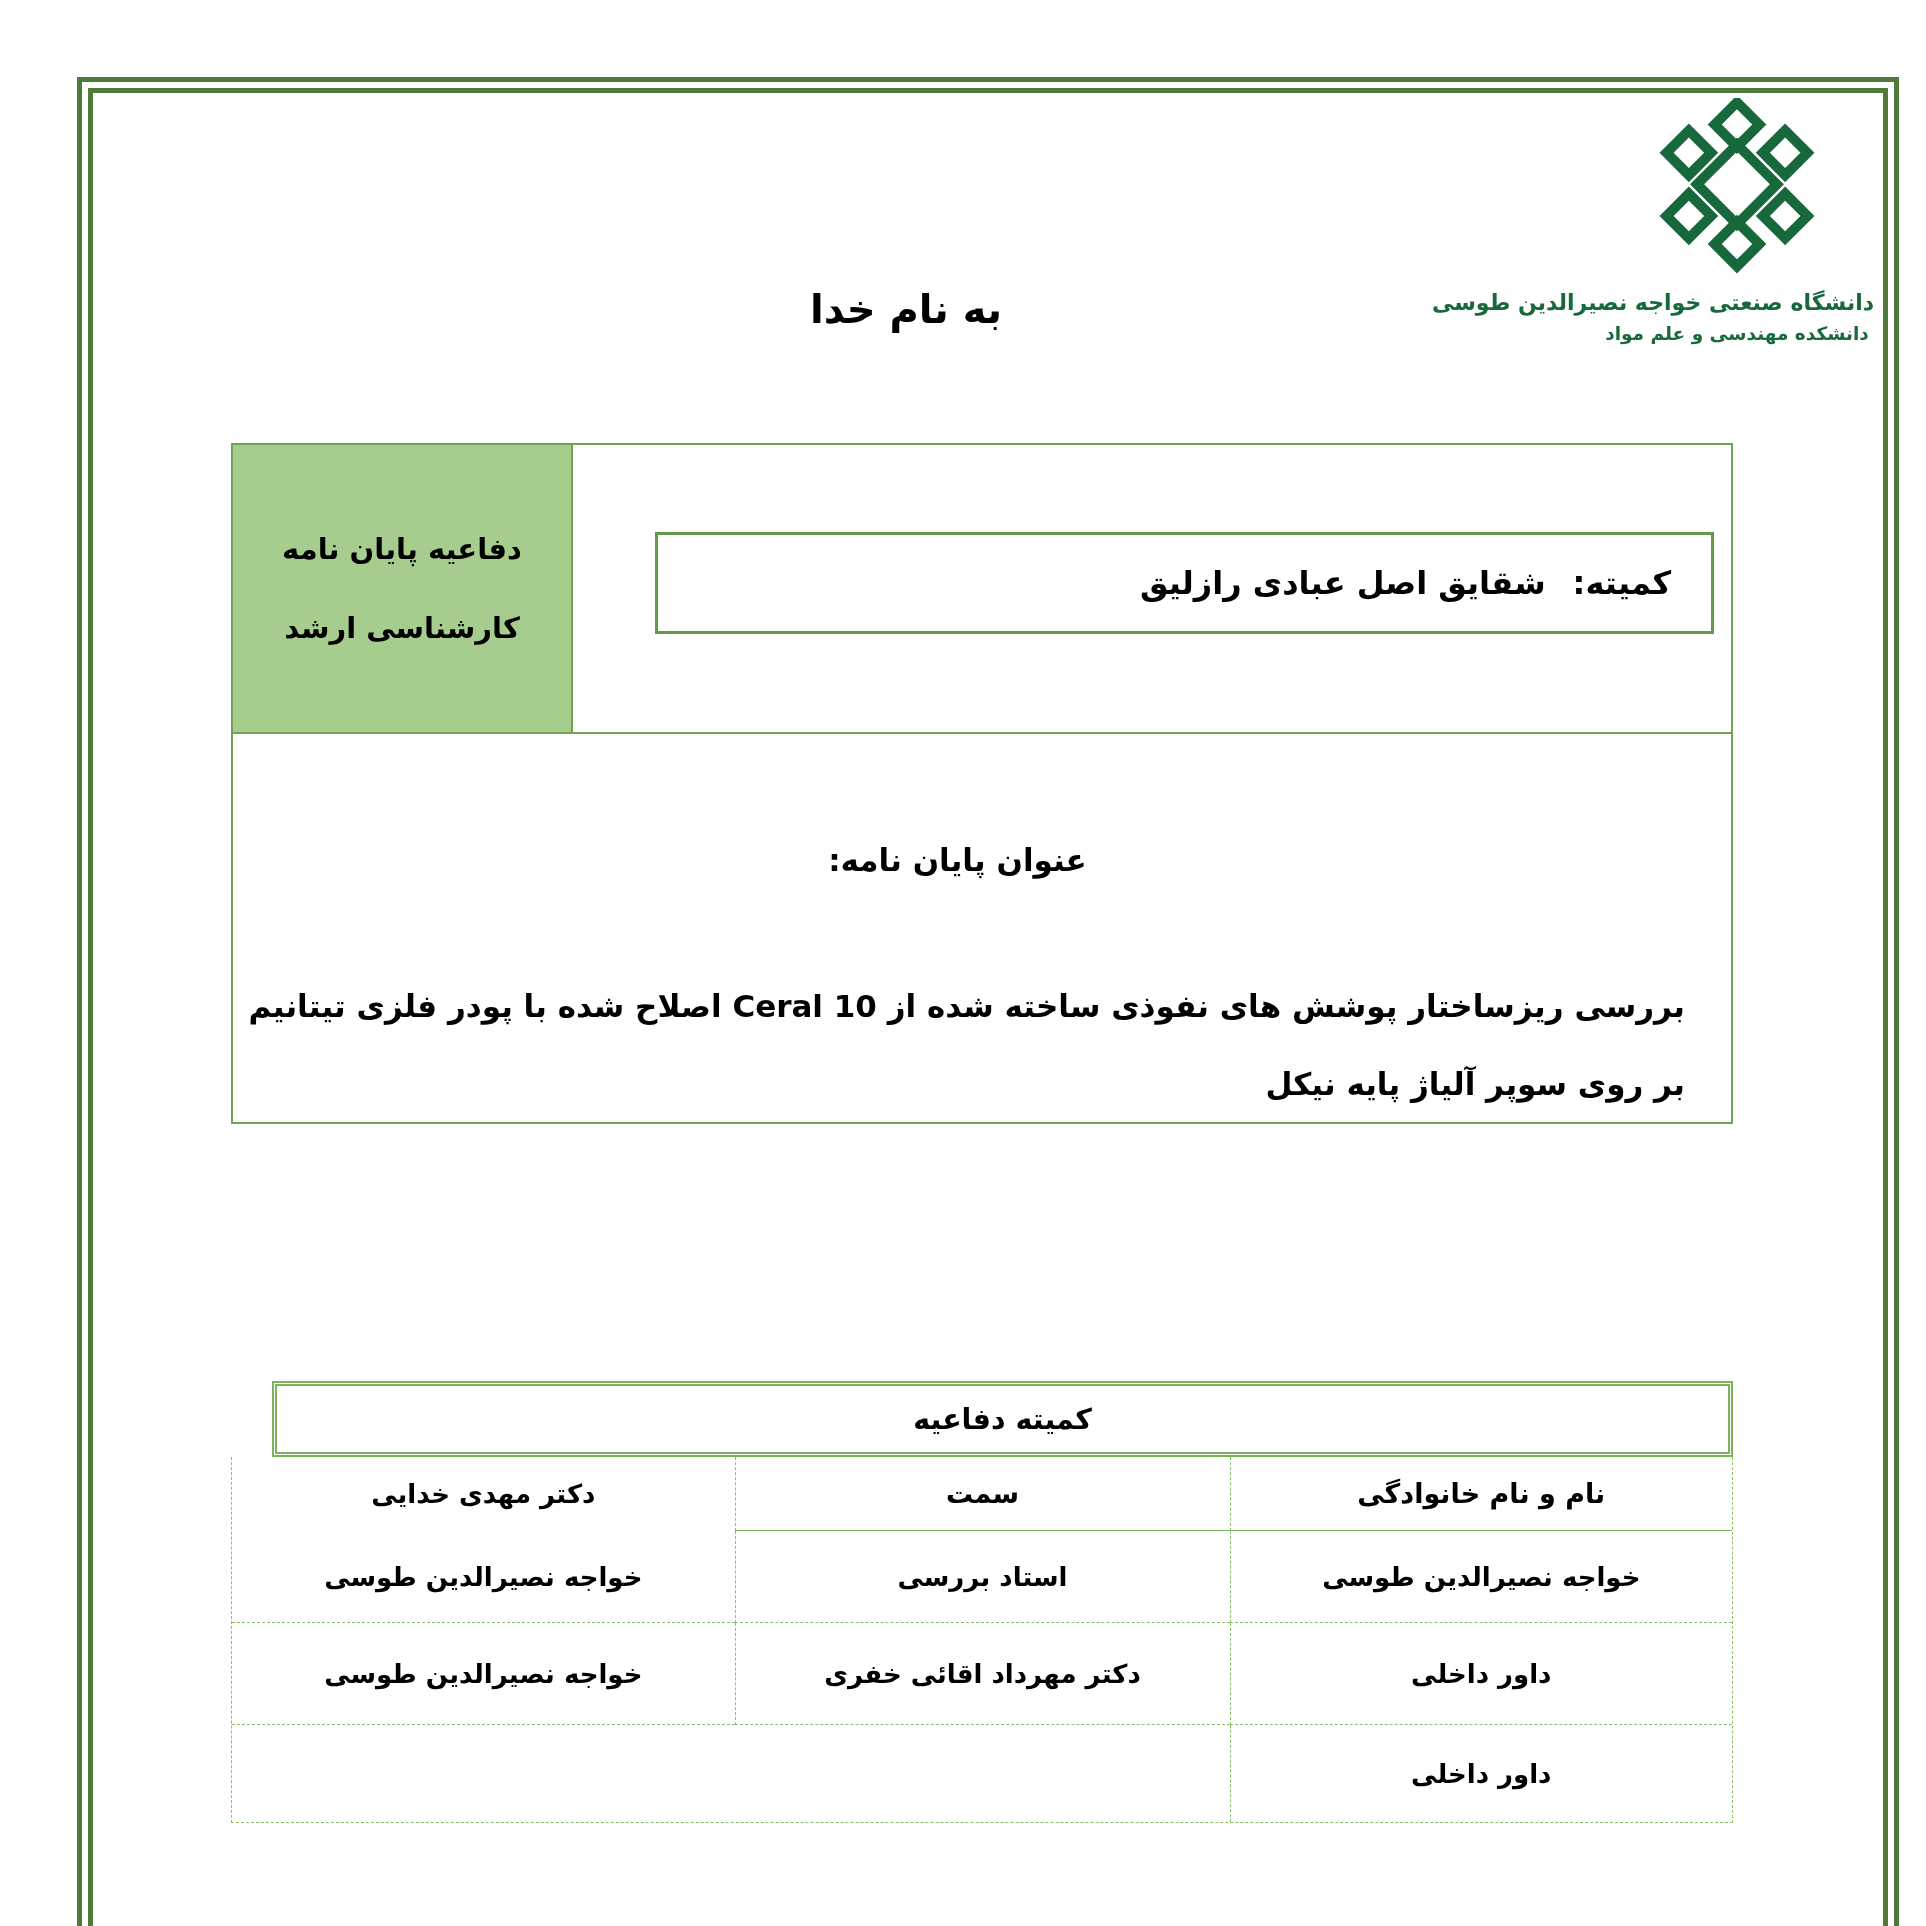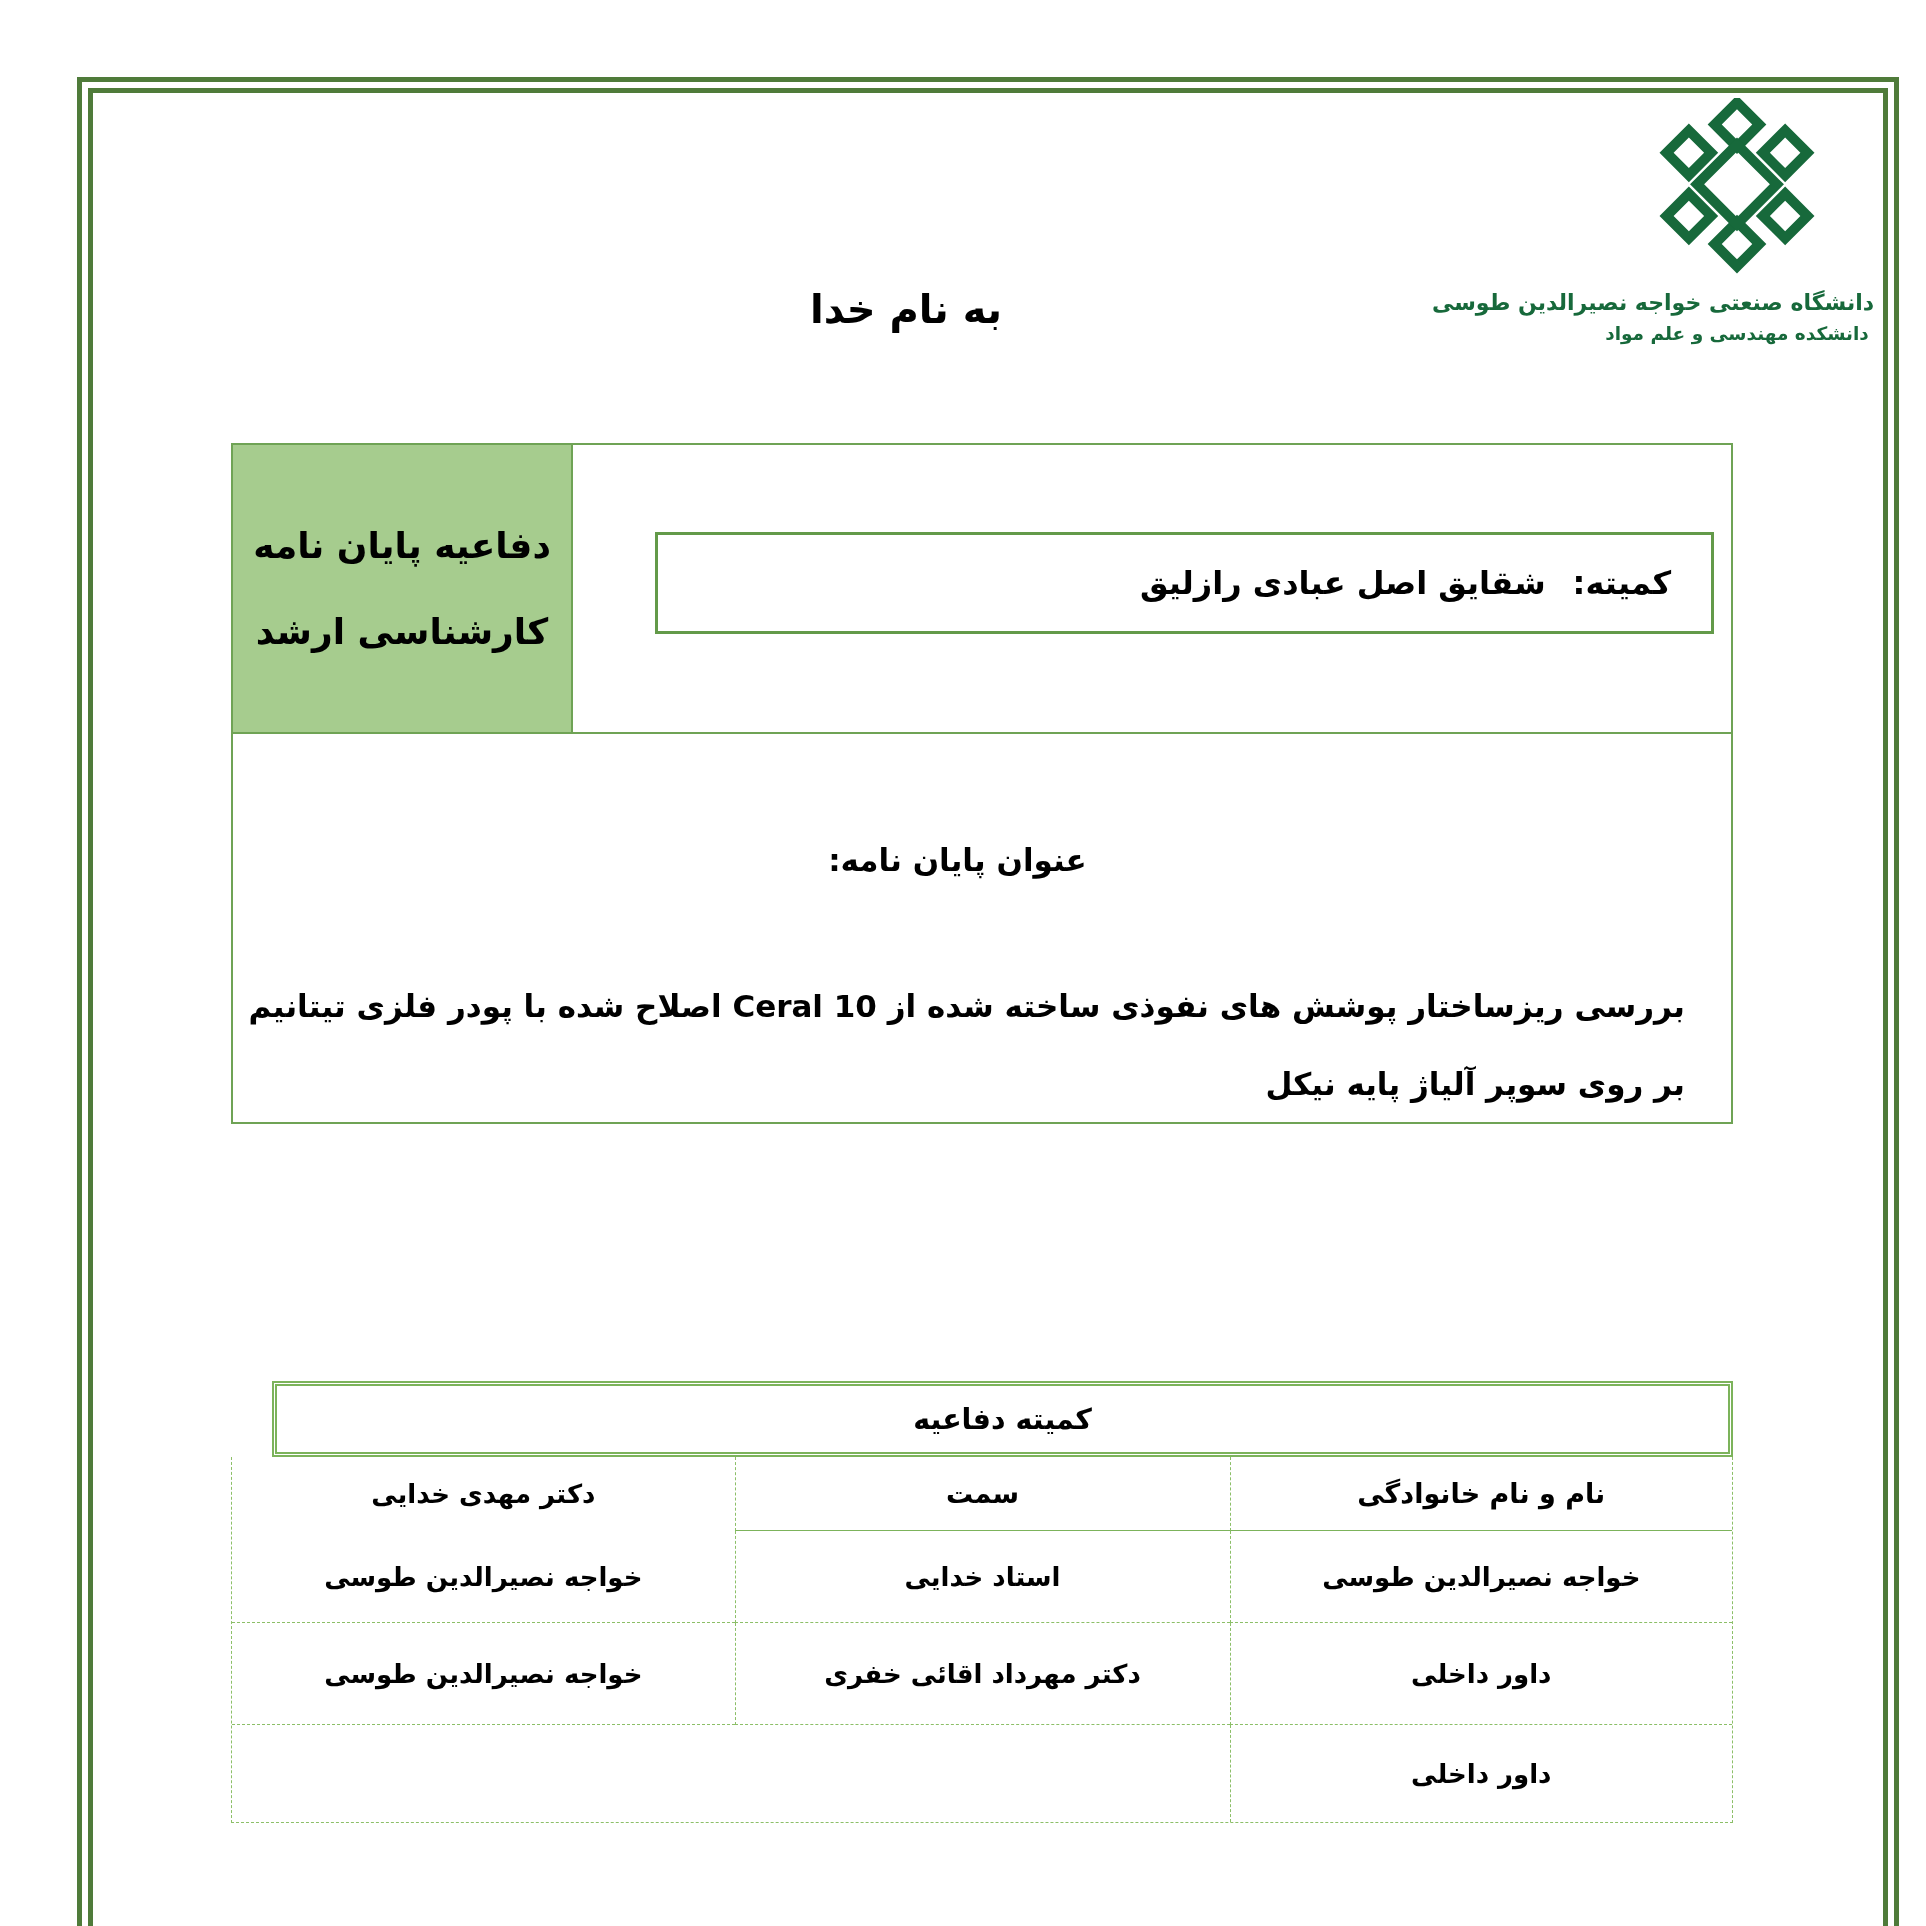--- a/index.html
+++ b/index.html
@@ -30,21 +30,21 @@
   
   .basmala{position:absolute;top:286px;left:648px;width:516px;text-align:center;
     font-size:40px;font-weight:bold;direction:rtl;white-space:nowrap;}
 
   
   .header-row{position:absolute;left:231px;top:443px;width:1502px;height:291px;
     border:2.7px solid var(--table-green);box-sizing:border-box;display:flex;}
   .green-cell{width:340px;flex:0 0 340px;background:var(--cell-green);
     border-right:2.7px solid var(--table-green);box-sizing:border-box;
     display:flex;flex-direction:column;justify-content:center;align-items:center;
-    row-gap:45px;font-size:36px;font-weight:bold;direction:rtl;}
+    row-gap:45px;font-size:29px;font-weight:bold;direction:rtl;}
   .green-cell div{white-space:nowrap;}
   .header-white-cell{flex:1;}
   .student-box{position:absolute;left:655px;top:532px;width:1059px;height:102px;
     border:3.5px solid #639A49;box-sizing:border-box;direction:rtl;
     display:flex;align-items:center;column-gap:27px;padding-right:40px;
     font-size:32px;font-weight:bold;}
   .student-box span{white-space:nowrap;}
 
   
   .title-section{position:absolute;left:231px;top:734px;width:1502px;height:390px;
@@ -120,21 +120,21 @@
   </div>
 
   <div class="committee">
     <div class="committee-header">کمیته دفاعیه</div>
     <div class="committee-grid">
       <div class="cg-cell hdr">نام و نام خانوادگی</div>
       <div class="cg-cell hdr">سمت</div>
 
       <div class="cg-cell data">دکتر مهدی خدایی</div>
       <div class="cg-cell data">خواجه نصیرالدین طوسی</div>
-      <div class="cg-cell data">استاد خدایی</div>
+      <div class="cg-cell data">استاد بررسی</div>
 
       <div class="cg-cell data">خواجه نصیرالدین طوسی</div>
       <div class="cg-cell data">داور داخلی</div>
 
       <div class="cg-cell data">دکتر مهرداد اقائی خفری</div>
       <div class="cg-cell data">خواجه نصیرالدین طوسی</div>
       <div class="cg-cell data">داور داخلی</div>
     </div>
   </div>
 

